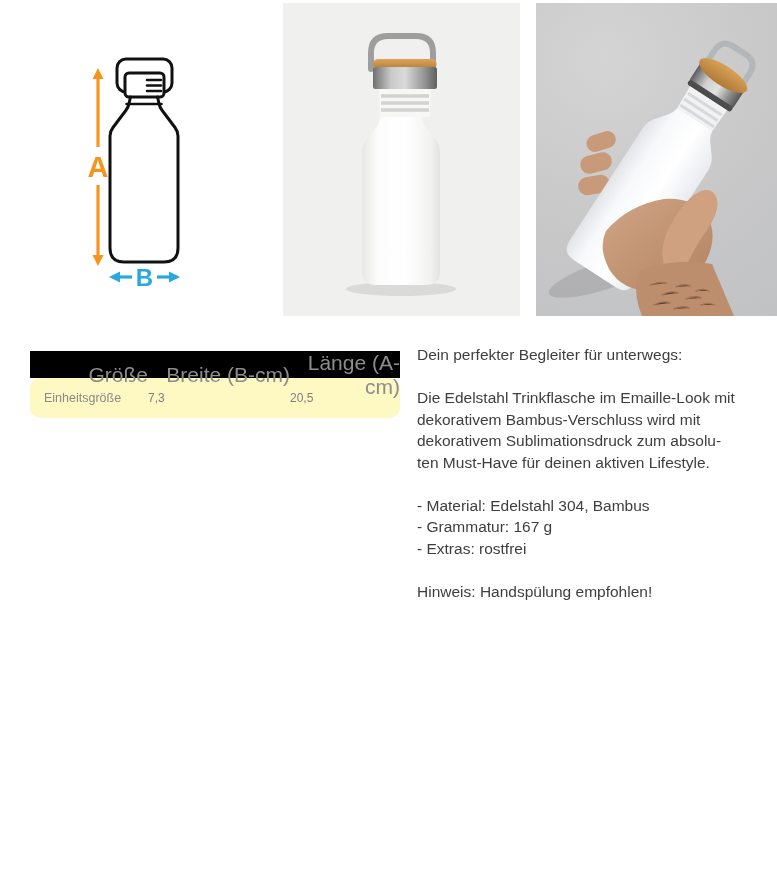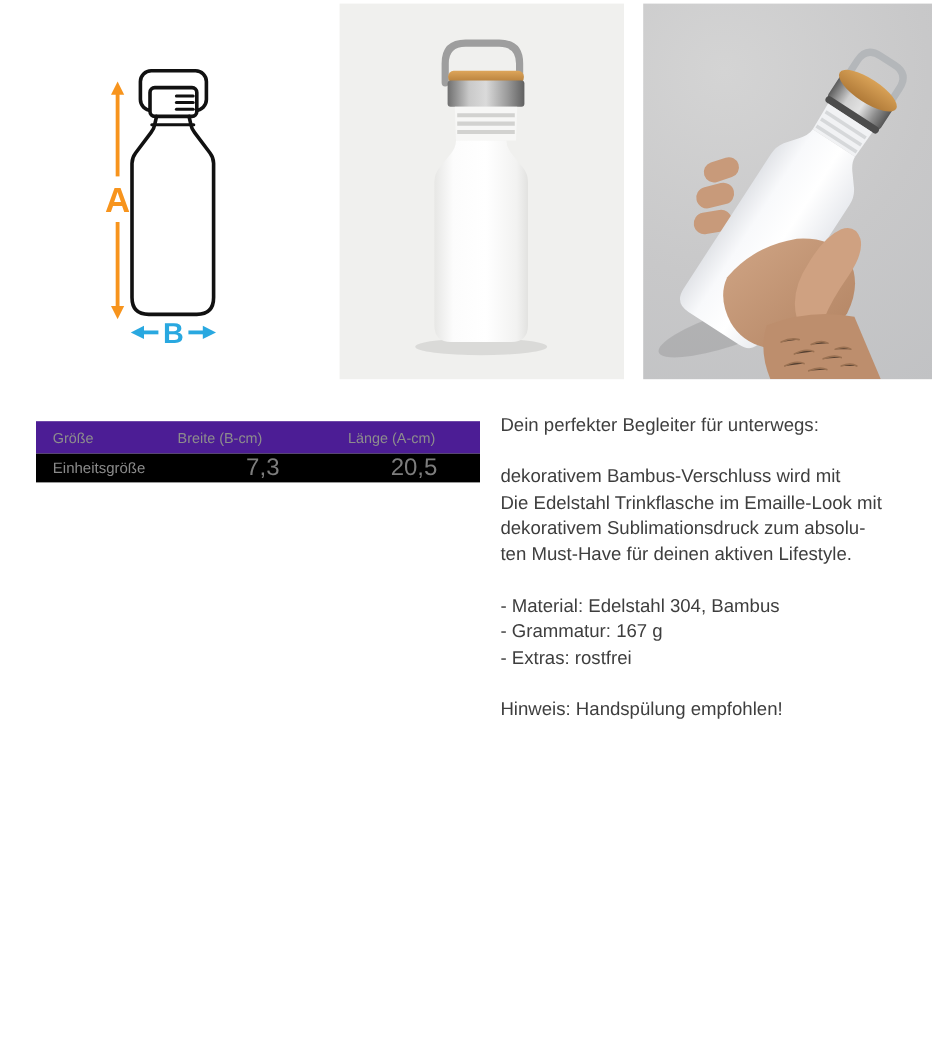--- a/index.html
+++ b/index.html
@@ -35,30 +35,32 @@
     position: absolute; left: 30px; top: 351px; width: 370px;
     color: #8d8d8d;
   }
   .size-table-header, .size-table-row {
     display: grid;
     grid-template-columns: 104px 142px 1fr;
     padding-left: 14px;
     align-items: center;
   }
   .size-table-header {
-    background: #4c1d95;
+    background: #000000;
     height: 27px;
-    font-size: 12px;
+    font-size: 21px;
+    text-align: right;
   }
   .size-table-row {
-    background: #000000;
-    height: 24px;
+    background: #fef9c3;
+    height: 40px;
+    border-radius: 10px;
   }
   .row-label { font-size: 12.5px; color: #8a8a8a; }
-  .row-val   { font-size: 20px;   color: #7d7d7d; text-align: center; }
+  .row-val   { font-size: 12px;   color: #7d7d7d; }
 
   
   .description {
     position: absolute; left: 417px; top: 344px; width: 352px;
     font-size: 15.5px; line-height: 21.5px; color: #3e3e3e;
   }
   .description .line { min-height: 21.5px; white-space: nowrap; }
 </style>
 </head>
 <body>
@@ -199,22 +201,22 @@
   <div class="size-table-row">
     <span class="row-label">Einheitsgröße</span>
     <span class="row-val">7,3</span>
     <span class="row-val">20,5</span>
   </div>
 </div>
 
 <div class="description">
   <div class="line">Dein perfekter Begleiter für unterwegs:</div>
   <div class="line"></div>
+  <div class="line">Die Edelstahl Trinkflasche im Emaille-Look mit</div>
   <div class="line">dekorativem Bambus-Verschluss wird mit</div>
-  <div class="line">Die Edelstahl Trinkflasche im Emaille-Look mit</div>
   <div class="line">dekorativem Sublimationsdruck zum absolu-</div>
   <div class="line">ten Must-Have für deinen aktiven Lifestyle.</div>
   <div class="line"></div>
   <div class="line">- Material: Edelstahl 304, Bambus</div>
   <div class="line">- Grammatur: 167 g</div>
   <div class="line">- Extras: rostfrei</div>
   <div class="line"></div>
   <div class="line">Hinweis: Handspülung empfohlen!</div>
 </div>
 

